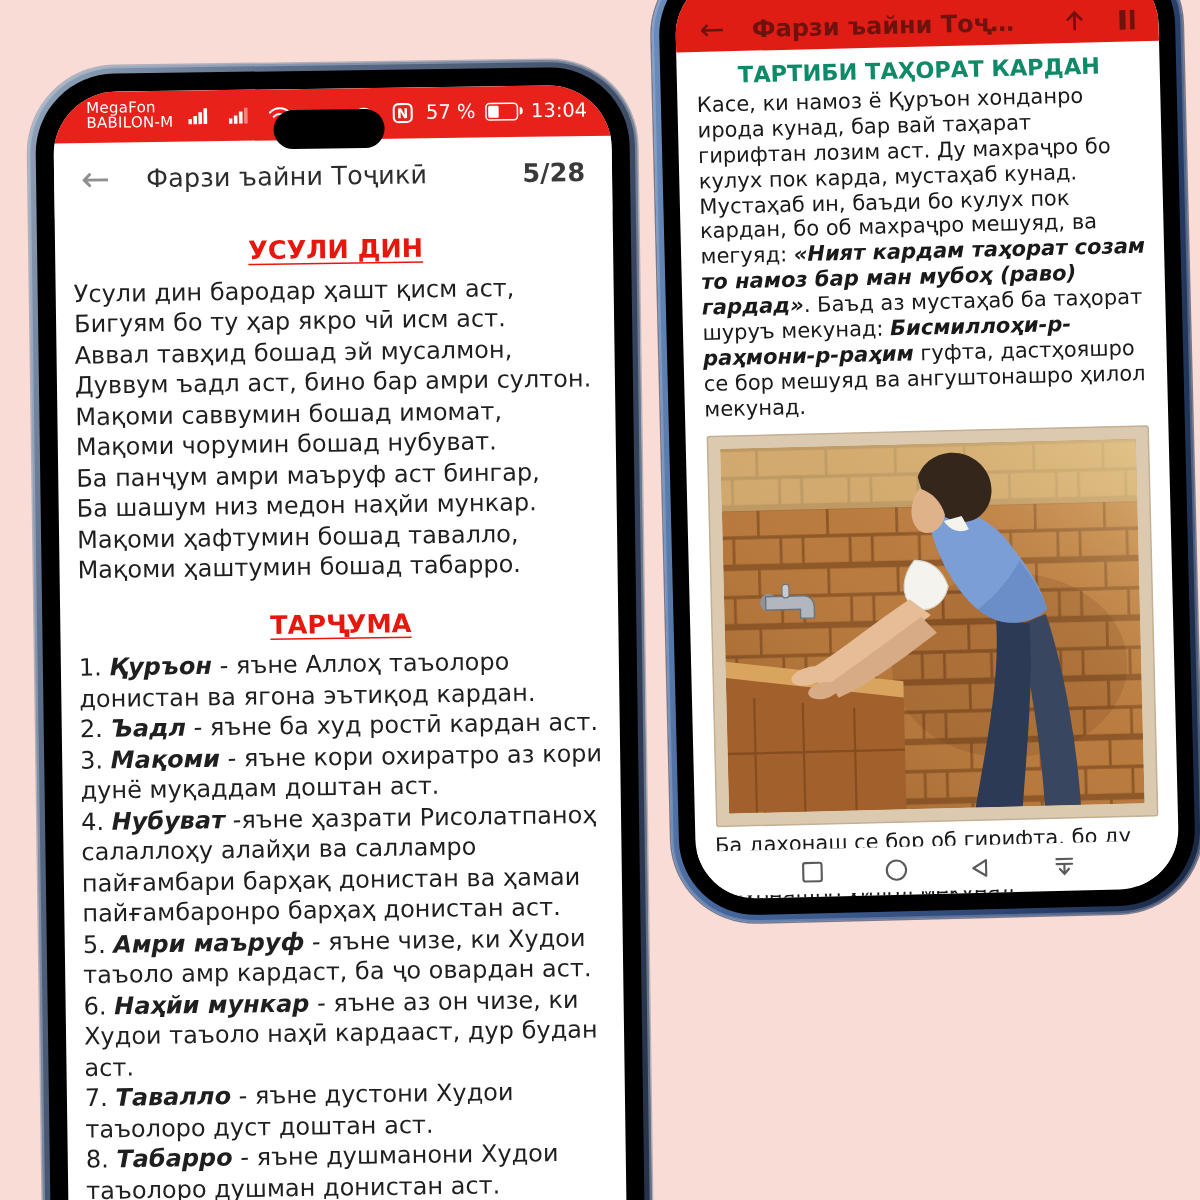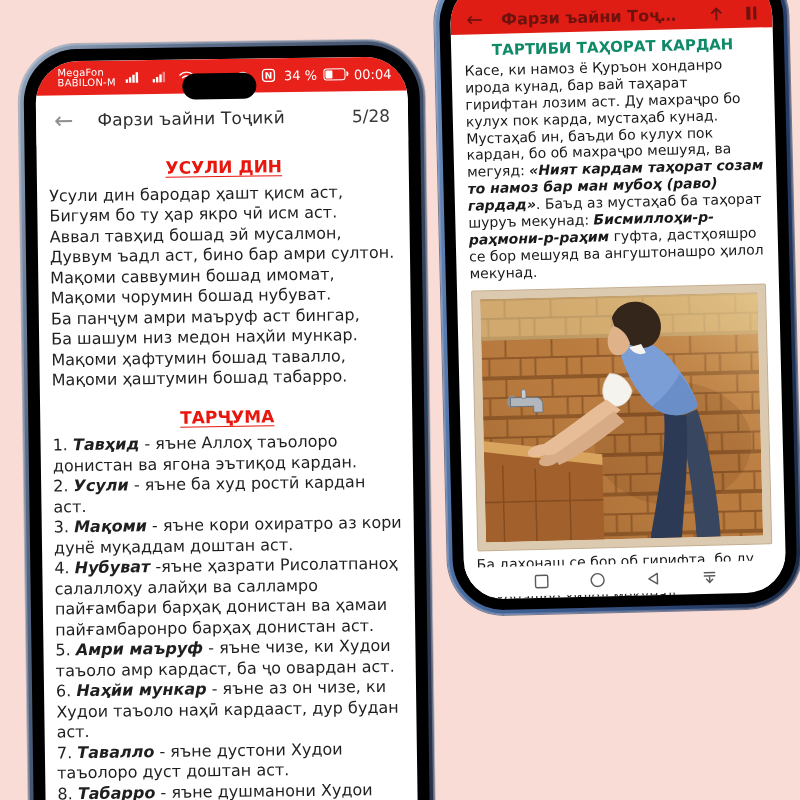--- a/index.html
+++ b/index.html
@@ -32,21 +32,21 @@
     width:74px;height:26px;background:#000;border-radius:14px;z-index:5;
   }
   .batt{position:relative;border:1.5px solid #fff;border-radius:3px;width:20px;height:10px;margin-right:3px}
   .batt i{position:absolute;left:1px;top:1px;bottom:1px;width:38%;background:#fff;border-radius:1px}
   .batt::after{content:'';position:absolute;right:-4.5px;top:2px;width:2.5px;height:5px;background:#fff;border-radius:0 2px 2px 0}
   .appbar{
     height:50px;display:flex;align-items:center;padding:0 18px;background:#fff;
   }
   .back-gray{color:#8f8f8f;font-size:23px;line-height:1;cursor:default}
   .appbar-title{margin-left:24px;font-size:17px;color:#2d2d2d;letter-spacing:.1px}
-  .appbar-page{margin-left:auto;font-size:17px;font-weight:400;color:#3a3a3a}
+  .appbar-page{margin-left:auto;font-size:17px;font-weight:700;color:#3a3a3a}
   .content-l{padding:2px 10px 0 12px;font-size:16px;line-height:20.5px;color:#1f1f1f}
   .red-head{
     color:#e8170d;font-weight:bold;font-size:17px;text-align:center;
     text-decoration:underline;text-underline-offset:3px;margin:12px 0 6px;
   }
   .poem-line{white-space:nowrap}
   .def-item .term{font-weight:bold;font-style:italic}
 
   
   .phone-right{left:441px;top:-36px;width:354px;height:648px;transform:rotate(-1.4deg);border-radius:56px}
@@ -129,25 +129,25 @@
               <path d="M1.5 6 Q8 -0.5 14.5 6 Q8 12.5 1.5 6 Z"></path>
               <circle cx="8" cy="6" r="2.1" fill="#fff" stroke="none"></circle>
             </svg>
         </span>
         <span class="nav-ic">
           <svg width="14" height="14" viewBox="0 0 14 14">
               <rect x="1" y="1" width="12" height="12" rx="3.2" fill="none" stroke="#fff" stroke-width="1.4"></rect>
               <text x="7" y="10.4" text-anchor="middle" font-size="9" font-weight="bold" fill="#fff">N</text>
             </svg>
         </span>
-        <span>34 %</span>
+        <span>57 %</span>
         <span class="batt">
             <i></i>
           </span>
-        <span>00:04</span>
+        <span>13:04</span>
       </div>
       <div class="notch"></div>
     </div>
 
     <div class="appbar">
       <span class="back-gray">←</span>
       <span class="appbar-title">Фарзи ъайни Тоҷикӣ</span>
       <span class="appbar-page">5/28</span>
     </div>
 
@@ -162,23 +162,23 @@
           <div class="poem-line">Мақоми саввумин бошад имомат,</div>
           <div class="poem-line">Мақоми чорумин бошад нубуват.</div>
           <div class="poem-line">Ба панҷум амри маъруф аст бингар,</div>
           <div class="poem-line">Ба шашум низ медон наҳйи мункар.</div>
           <div class="poem-line">Мақоми ҳафтумин бошад тавалло,</div>
           <div class="poem-line">Мақоми ҳаштумин бошад табарро.</div>
         </div>
       <div class="red-head" style="margin-top:18px">ТАРҶУМА</div>
       <div>
 
-          <div class="def-item"><span>1. </span><span class="term">Тавҳид</span><span> - яъне Аллоҳ таъолоро донистан ва ягона эътиқод кардан.</span></div>
-
-          <div class="def-item"><span>2. </span><span class="term">Усули</span><span> - яъне ба худ ростӣ кардан аст.</span></div>
+          <div class="def-item"><span>1. </span><span class="term">Қуръон</span><span> - яъне Аллоҳ таъолоро донистан ва ягона эътиқод кардан.</span></div>
+
+          <div class="def-item"><span>2. </span><span class="term">Ъадл</span><span> - яъне ба худ ростӣ кардан аст.</span></div>
 
           <div class="def-item"><span>3. </span><span class="term">Мақоми</span><span> - яъне кори охиратро аз кори дунё муқаддам доштан аст.</span></div>
 
           <div class="def-item"><span>4. </span><span class="term">Нубуват</span><span> -яъне ҳазрати Рисолатпаноҳ салаллоҳу алайҳи ва салламро пайғамбари барҳақ донистан ва ҳамаи пайғамбаронро барҳаҳ донистан аст.</span></div>
 
           <div class="def-item"><span>5. </span><span class="term">Амри маъруф</span><span> - яъне чизе, ки Худои таъоло амр кардаст, ба ҷо овардан аст.</span></div>
 
           <div class="def-item"><span>6. </span><span class="term">Наҳйи мункар</span><span> - яъне аз он чизе, ки Худои таъоло наҳӣ кардааст, дур будан аст.</span></div>
 
           <div class="def-item"><span>7. </span><span class="term">Тавалло</span><span> - яъне дустони Худои таъолоро дуст доштан аст.</span></div>

